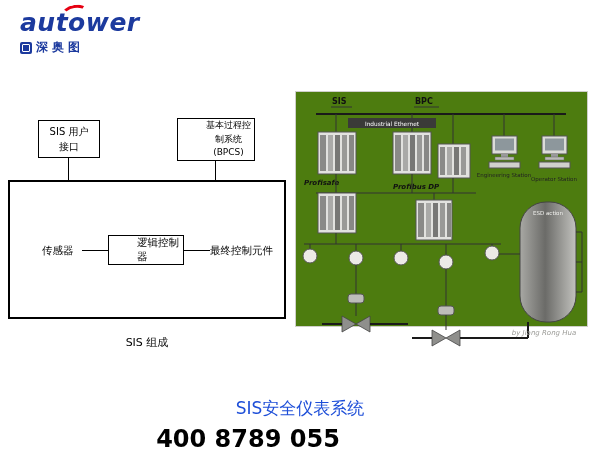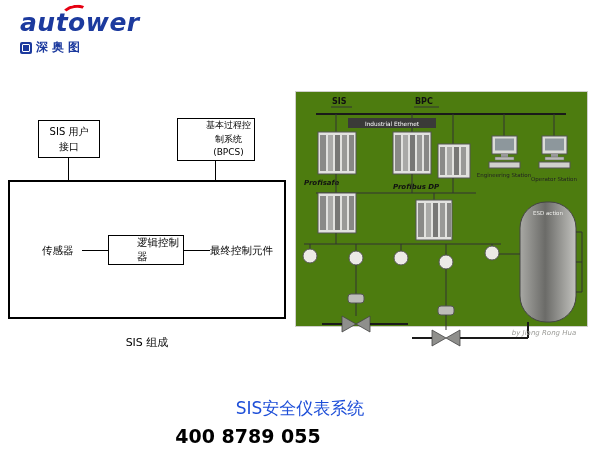--- a/index.html
+++ b/index.html
@@ -63,21 +63,21 @@
   .bus { stroke: #1a1a1a; stroke-width: 2; }
   .tb  { font-size: 8px; font-weight: bold; fill: #111; }
   .tw  { font-size: 5.8px; fill: #fff; }
   .ti  { font-size: 7px; font-weight: bold; font-style: italic; fill: #111; }
   .ts  { font-size: 5.5px; fill: #222; }
   .twm { font-size: 7px; font-style: italic; fill: #9a9a96; }
   .twk { font-size: 5.5px; fill: #f2f2ef; }
 
   
   .footer-title { position: absolute; left: 0; top: 397px; width: 600px; text-align: center; font-size: 17px; color: #1d4ed8; }
-  .footer-phone { position: absolute; left: 0; top: 425px; width: 496px; text-align: center; font-size: 19px; font-weight: bold; color: #000; }
+  .footer-phone { position: absolute; left: 0; top: 425px; width: 496px; text-align: center; font-size: 24px; font-weight: bold; color: #000; }
 </style>
 </head>
 <body>
 
 <div class="logo">
   <div class="swoosh"></div>
   <div class="brand">autower</div>
   <div class="cnrow">
     <div class="cnicon"></div>
     <div class="cntext">深奥图</div>

